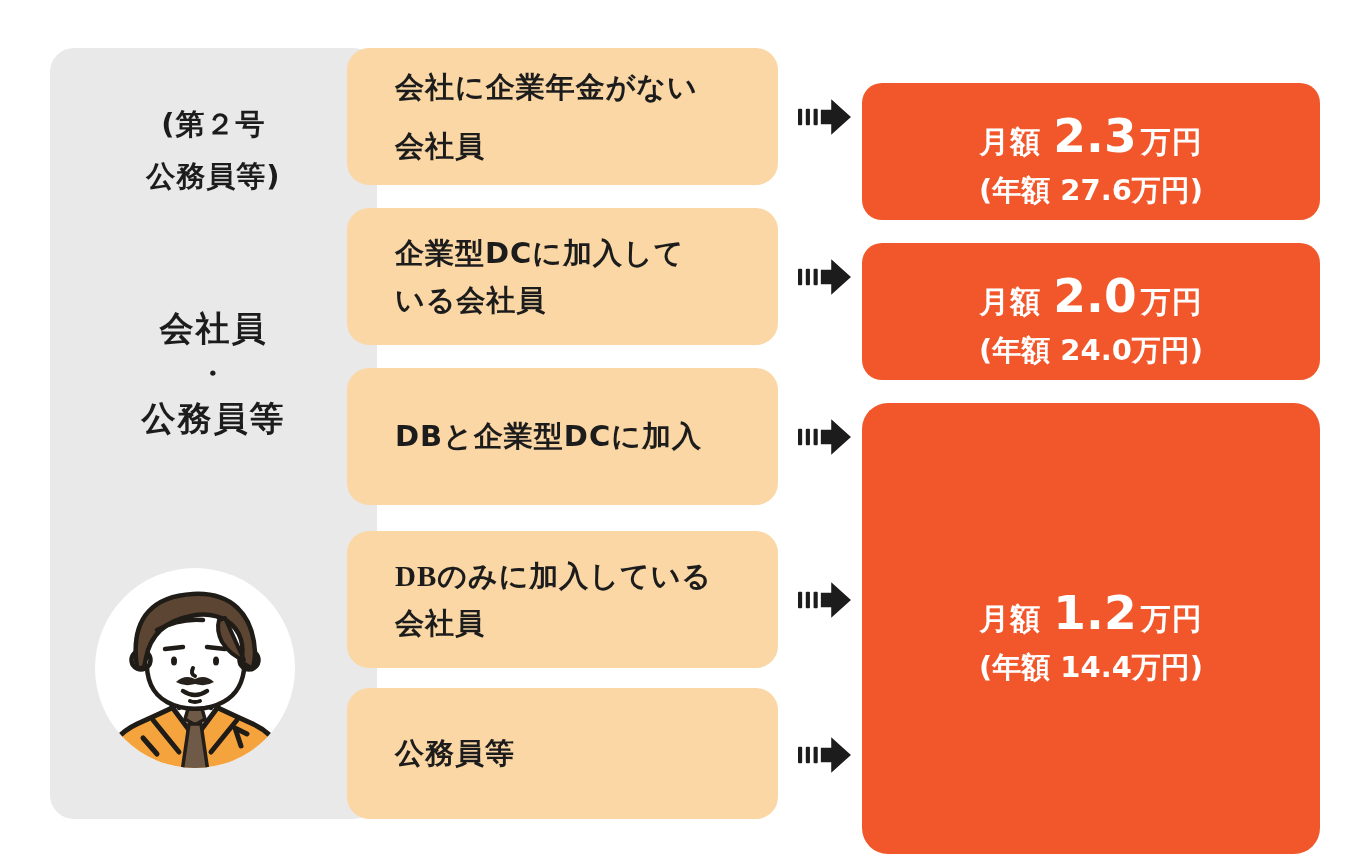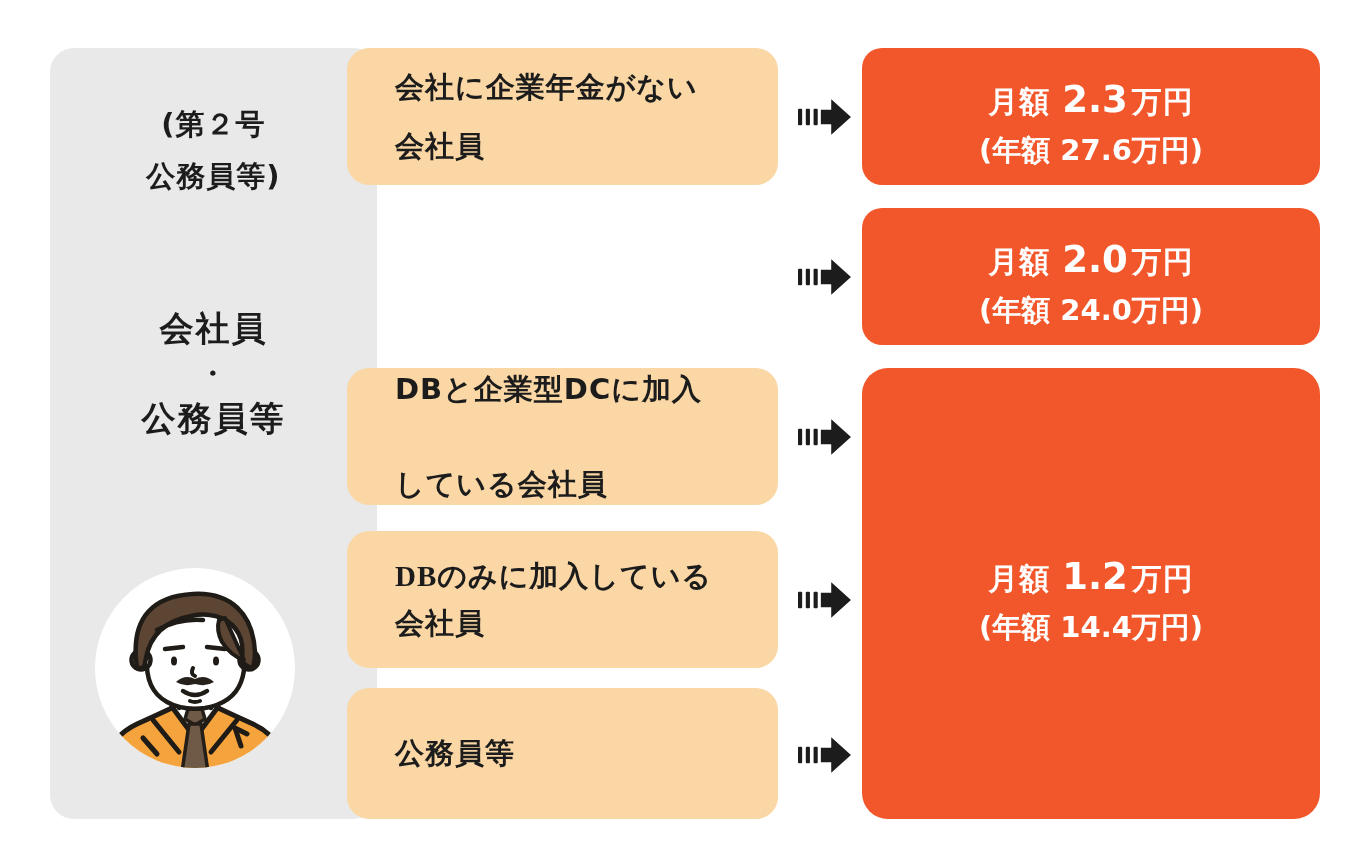--- a/index.html
+++ b/index.html
@@ -88,32 +88,33 @@
     left: 862px;
     width: 458px;
     background: #f2572b;
     color: #ffffff;
     border-radius: 20px;
     display: flex;
     flex-direction: column;
     align-items: center;
     justify-content: center;
     padding-top: 16px;
+    margin-top: 35px;
   }
   .amt-1 { top: 48px;  height: 137px; }
   .amt-2 { top: 208px; height: 137px; }
   .amt-3 { top: 368px; height: 451px; border-radius: 26px; }
   .amount-main {
     display: flex;
     align-items: baseline;
     font-size: 30px;
     letter-spacing: 1px;
   }
   .amount-main .num {
-    font-size: 37px;
+    font-size: 47px;
     margin: 0 4px 0 12px;
     letter-spacing: 0;
     text-align: right;
   }
   .amount-annual {
     font-size: 29px;
     margin-top: 8px;
     letter-spacing: 0;
   }
 </style>
@@ -179,23 +180,26 @@
           <path d="M 95 133 Q 100 135 105 133" fill="none" stroke="#1f1b16" stroke-width="4"></path>
         </g>
       </svg>
     </div>
   </div>
 
   <div class="category-box cat-1">
     <div>会社に企業年金がない</div>
     <div>会社員</div>
   </div>
+  <div class="category-box cat-2">
+    <div>企業型DCに加入して</div>
+    <div>いる会社員</div>
+  </div>
   <div class="category-box cat-3">
     <div>DBと企業型DCに加入</div>
-    <div>している会社員</div>
   </div>
   <div class="category-box cat-4">
     <div>DBのみに加入している</div>
     <div>会社員</div>
   </div>
   <div class="category-box cat-5">
     <div>公務員等</div>
     <div></div>
   </div>
 

